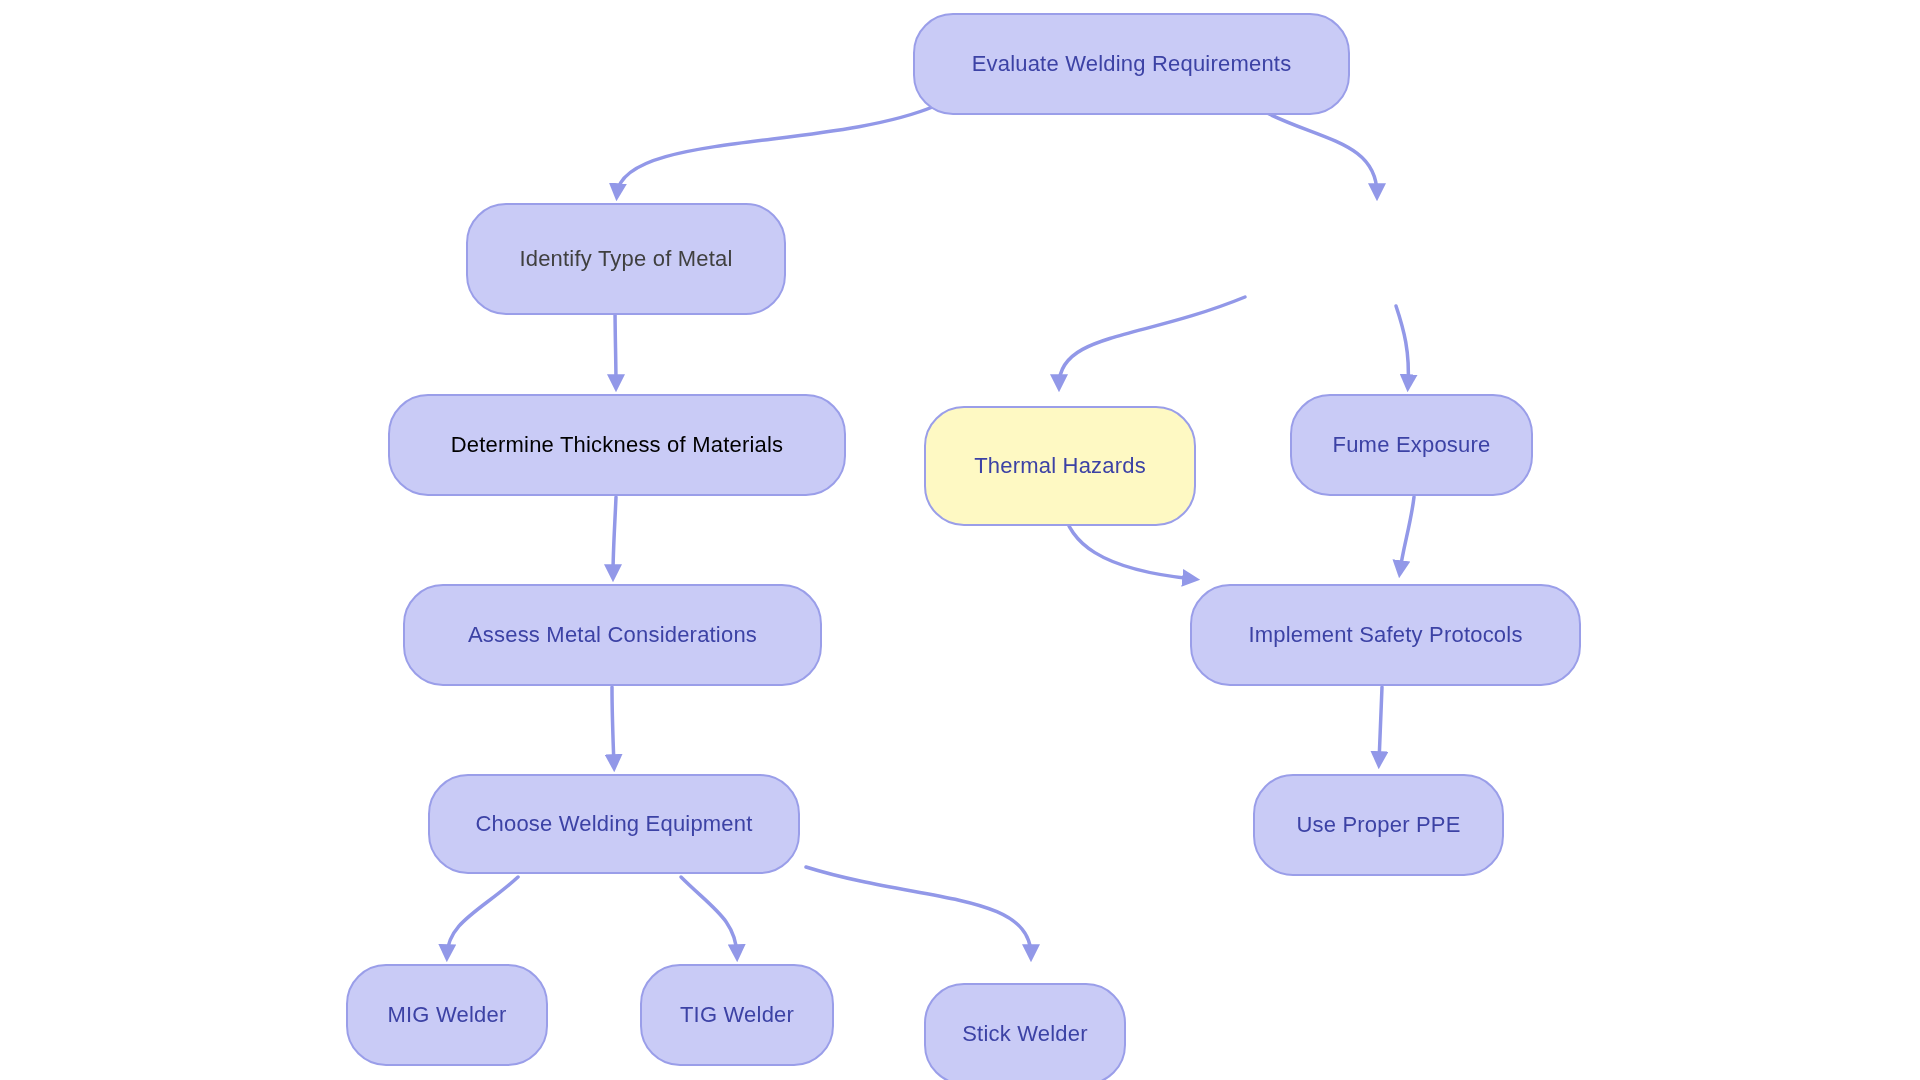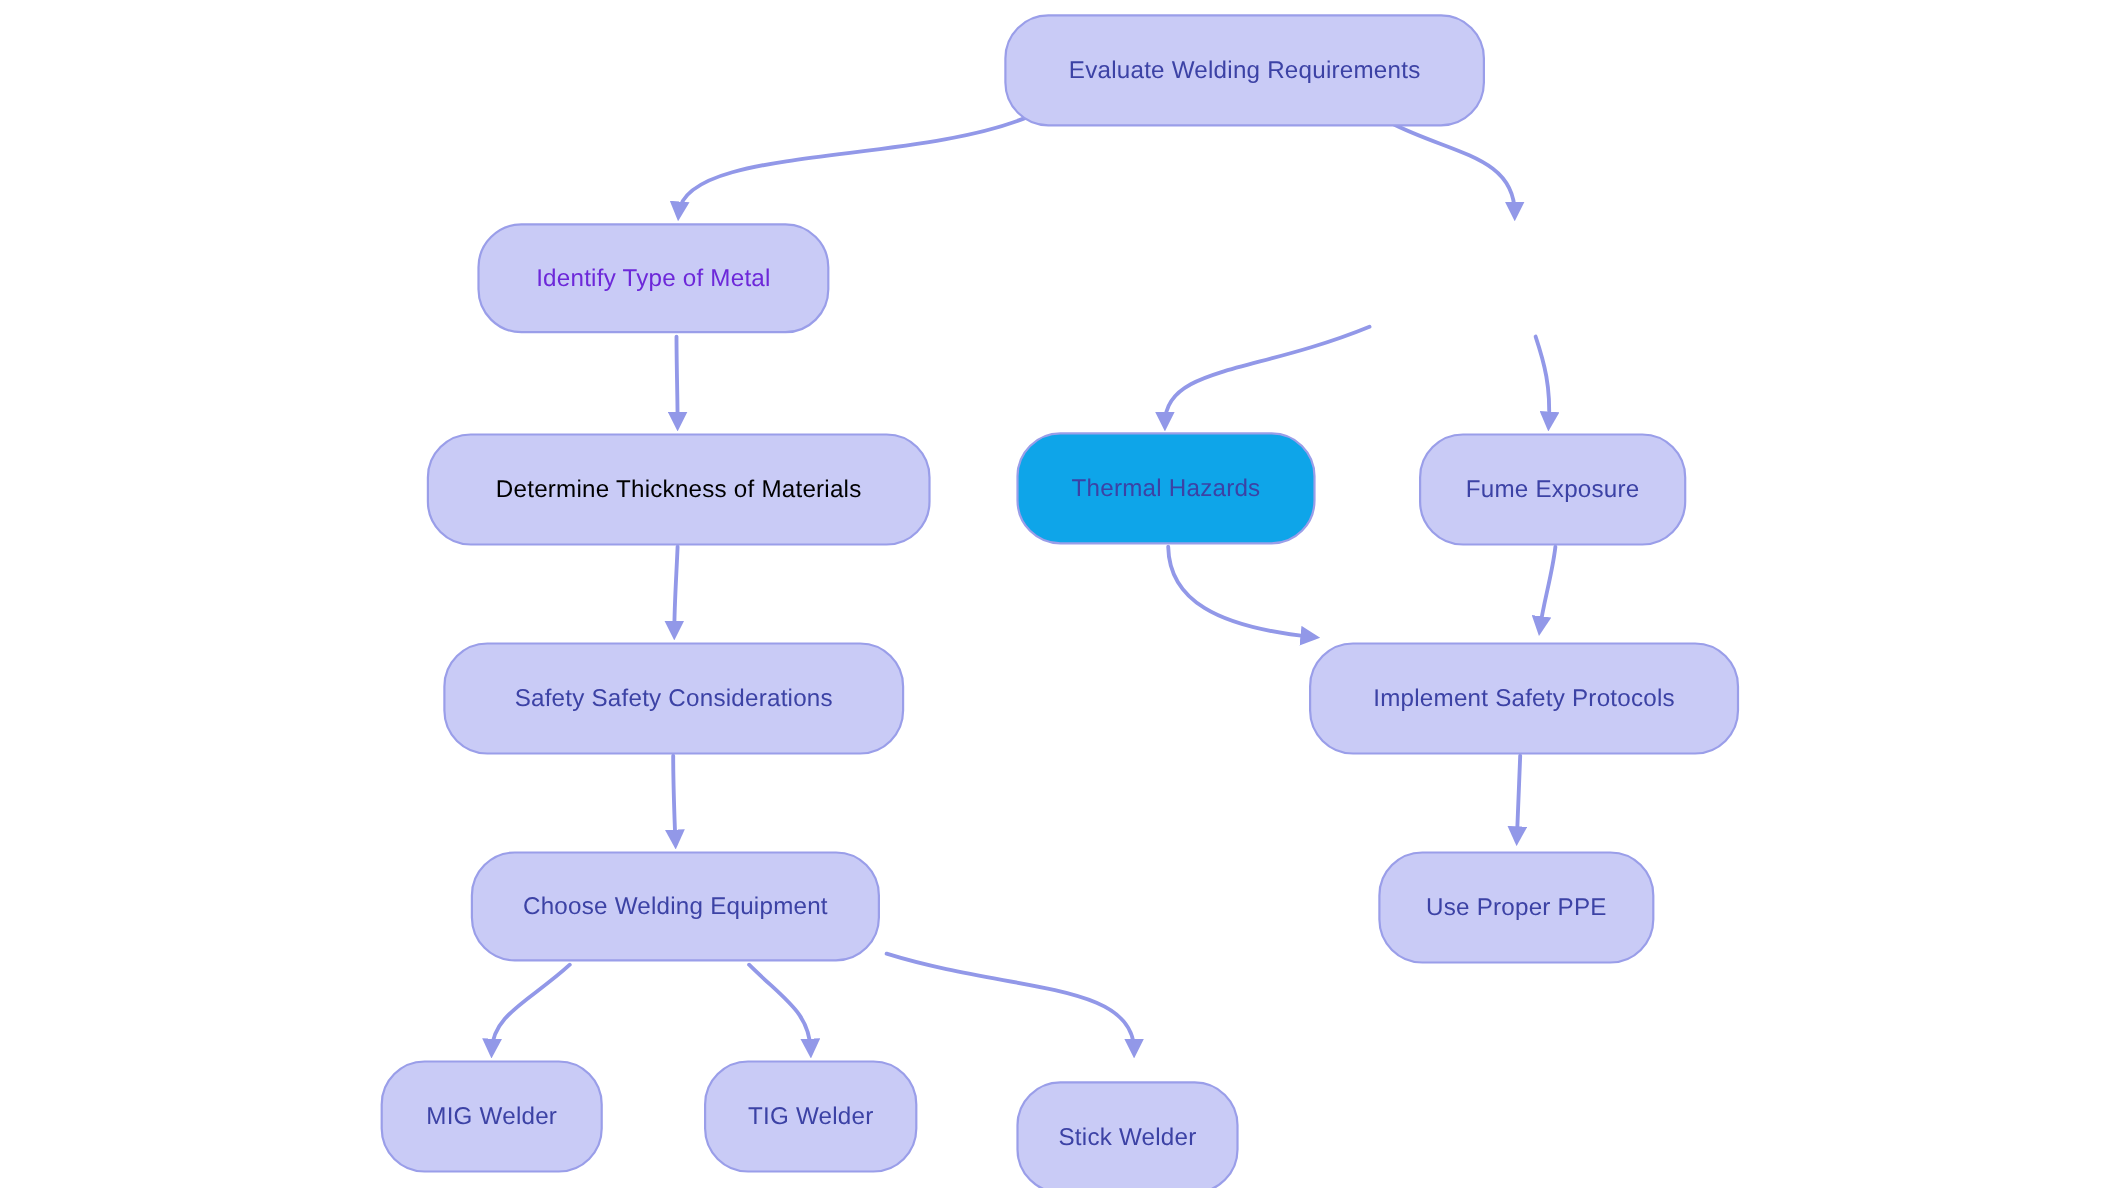--- a/index.html
+++ b/index.html
@@ -73,34 +73,34 @@
         <path d="M 1382 687 C 1381 712, 1380 738, 1379 762" fill="none" stroke="#9298e8" stroke-width="3.5" stroke-linecap="round" marker-end="url(#arrowhead)"></path>
         <path d="M 518 877 C 482 910, 448 922, 447 955" fill="none" stroke="#9298e8" stroke-width="3.5" stroke-linecap="round" marker-end="url(#arrowhead)"></path>
         <path d="M 681 877 C 712 908, 736 920, 737 955" fill="none" stroke="#9298e8" stroke-width="3.5" stroke-linecap="round" marker-end="url(#arrowhead)"></path>
         <path d="M 806 867 C 918 902, 1031 892, 1031 955" fill="none" stroke="#9298e8" stroke-width="3.5" stroke-linecap="round" marker-end="url(#arrowhead)"></path>
       </g>
   </svg>
   <div class="node-layer">
       <div class="flow-node" style="left: 913px; top: 13px; width: 437px; height: 102px; background: rgb(201, 203, 246); border-color: rgb(154, 158, 233); color: rgb(60, 66, 165);">
         <span style="font-size: 22px;">Evaluate Welding Requirements</span>
       </div>
-      <div class="flow-node" style="left: 434px; top: 203px; width: 320px; height: 100px; background: rgb(201, 203, 246); border-color: rgb(154, 158, 233); color: #6d28d9;">
+      <div class="flow-node" style="left: 466px; top: 203px; width: 320px; height: 112px; background: rgb(201, 203, 246); border-color: rgb(154, 158, 233); color: #404040;">
         <span style="font-size: 22px;">Identify Type of Metal</span>
       </div>
       <div class="flow-node" style="left: 388px; top: 394px; width: 458px; height: 102px; background: rgb(201, 203, 246); border-color: rgb(154, 158, 233); color: #000000;">
         <span style="font-size: 22px;">Determine Thickness of Materials</span>
       </div>
-      <div class="flow-node" style="left: 924px; top: 393px; width: 272px; height: 102px; background: #0ea5e9; border-color: rgb(154, 158, 233); color: rgb(60, 66, 165);">
+      <div class="flow-node" style="left: 924px; top: 406px; width: 272px; height: 120px; background: #fef9c3; border-color: rgb(154, 158, 233); color: rgb(60, 66, 165);">
         <span style="font-size: 22px;">Thermal Hazards</span>
       </div>
       <div class="flow-node" style="left: 1290px; top: 394px; width: 243px; height: 102px; background: rgb(201, 203, 246); border-color: rgb(154, 158, 233); color: rgb(60, 66, 165);">
         <span style="font-size: 22px;">Fume Exposure</span>
       </div>
       <div class="flow-node" style="left: 403px; top: 584px; width: 419px; height: 102px; background: rgb(201, 203, 246); border-color: rgb(154, 158, 233); color: rgb(60, 66, 165);">
-        <span style="font-size: 22px;">Safety Safety Considerations</span>
+        <span style="font-size: 22px;">Assess Metal Considerations</span>
       </div>
       <div class="flow-node" style="left: 1190px; top: 584px; width: 391px; height: 102px; background: rgb(201, 203, 246); border-color: rgb(154, 158, 233); color: rgb(60, 66, 165);">
         <span style="font-size: 22px;">Implement Safety Protocols</span>
       </div>
       <div class="flow-node" style="left: 428px; top: 774px; width: 372px; height: 100px; background: rgb(201, 203, 246); border-color: rgb(154, 158, 233); color: rgb(60, 66, 165);">
         <span style="font-size: 22px;">Choose Welding Equipment</span>
       </div>
       <div class="flow-node" style="left: 1253px; top: 774px; width: 251px; height: 102px; background: rgb(201, 203, 246); border-color: rgb(154, 158, 233); color: rgb(60, 66, 165);">
         <span style="font-size: 22px;">Use Proper PPE</span>
       </div>

